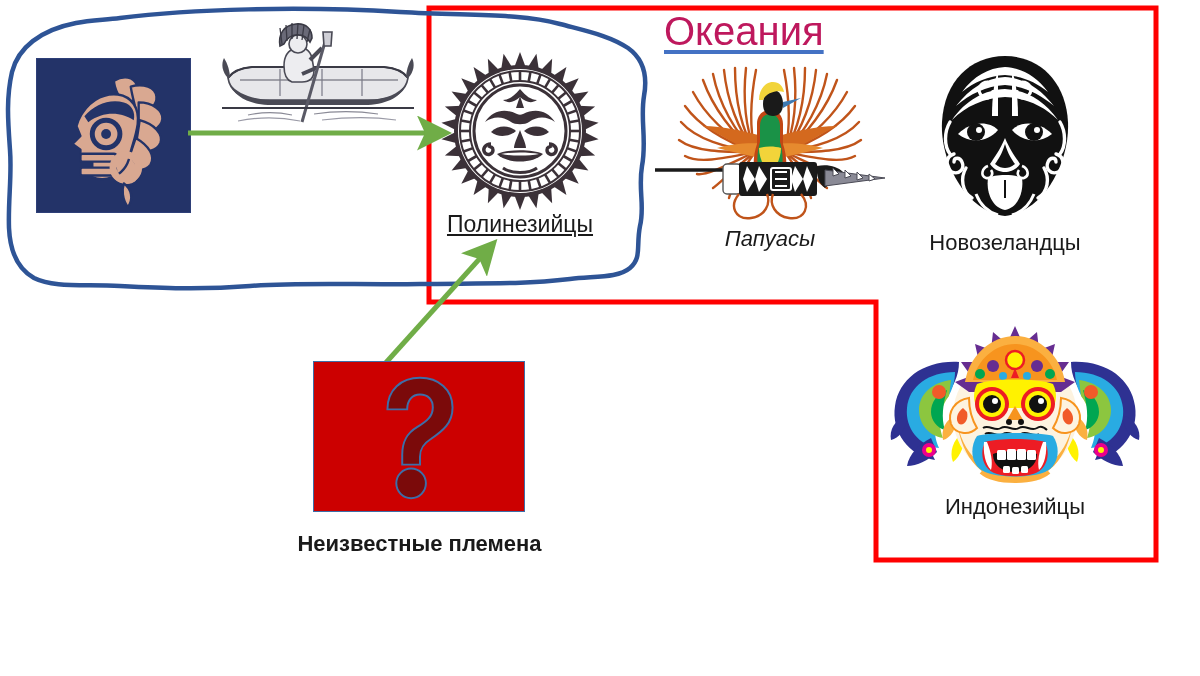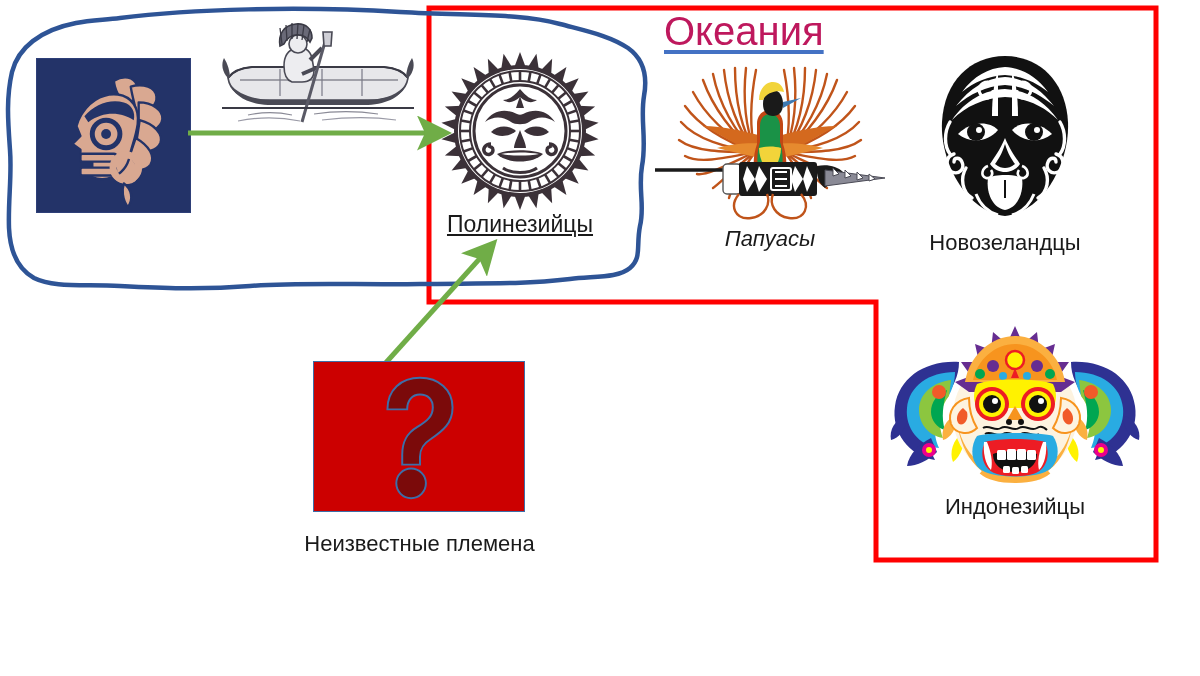--- a/index.html
+++ b/index.html
@@ -440,21 +440,21 @@
 
   <div id="unknown-tile" class="node">
     <svg viewBox="0 0 212 151" width="210" height="149">
       <path d="M74,48 C74,28 88,16 107,16 C126,16 140,28 140,46
                C140,62 130,70 118,78 C110,83 107,88 107,96 L107,104
                L89,104 L89,94 C89,80 94,72 104,66 C114,60 120,55 120,46
                C120,38 115,33 107,33 C99,33 94,39 94,48 Z" fill="#7B0A0A" stroke="#3d6ea8" stroke-width="2"></path>
       <circle cx="98" cy="123" r="15" fill="#7B0A0A" stroke="#3d6ea8" stroke-width="2"></circle>
     </svg>
   </div>
-  <div class="node-label" style="left:253px; top:533px; width:333px;">Неизвестные племена</div>
+  <div class="node-label" style="left:253px; top:533px; width:333px;font-weight:bold;">Неизвестные племена</div>
 
   <div class="pic" style="left:885px; top:320px; width:260px; height:175px;">
     <svg viewBox="0 0 260 175" width="260" height="175">
 
       <g>
         <path d="M74,42 C40,40 14,58 10,86 C6,112 24,136 50,140
                  C40,120 44,96 58,80 C68,68 74,56 74,42 Z" fill="#2E3192"></path>
         <path d="M70,52 C44,52 24,66 22,88 C20,108 34,126 54,128
                  C46,110 50,90 62,78 C68,70 70,60 70,52 Z" fill="#29ABE2"></path>
         <path d="M66,60 C48,62 34,74 34,90 C34,104 44,116 58,118

